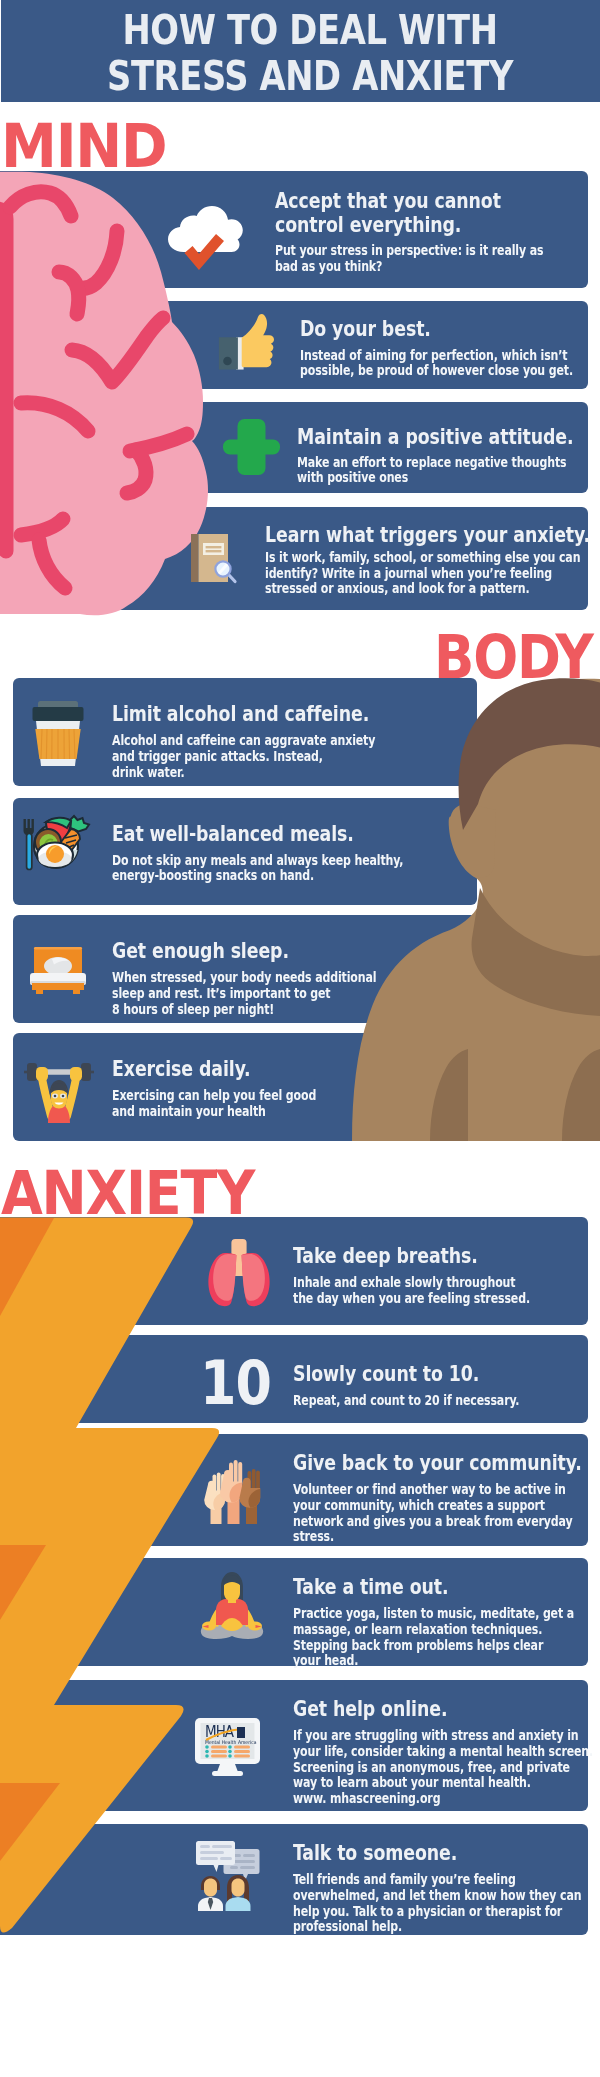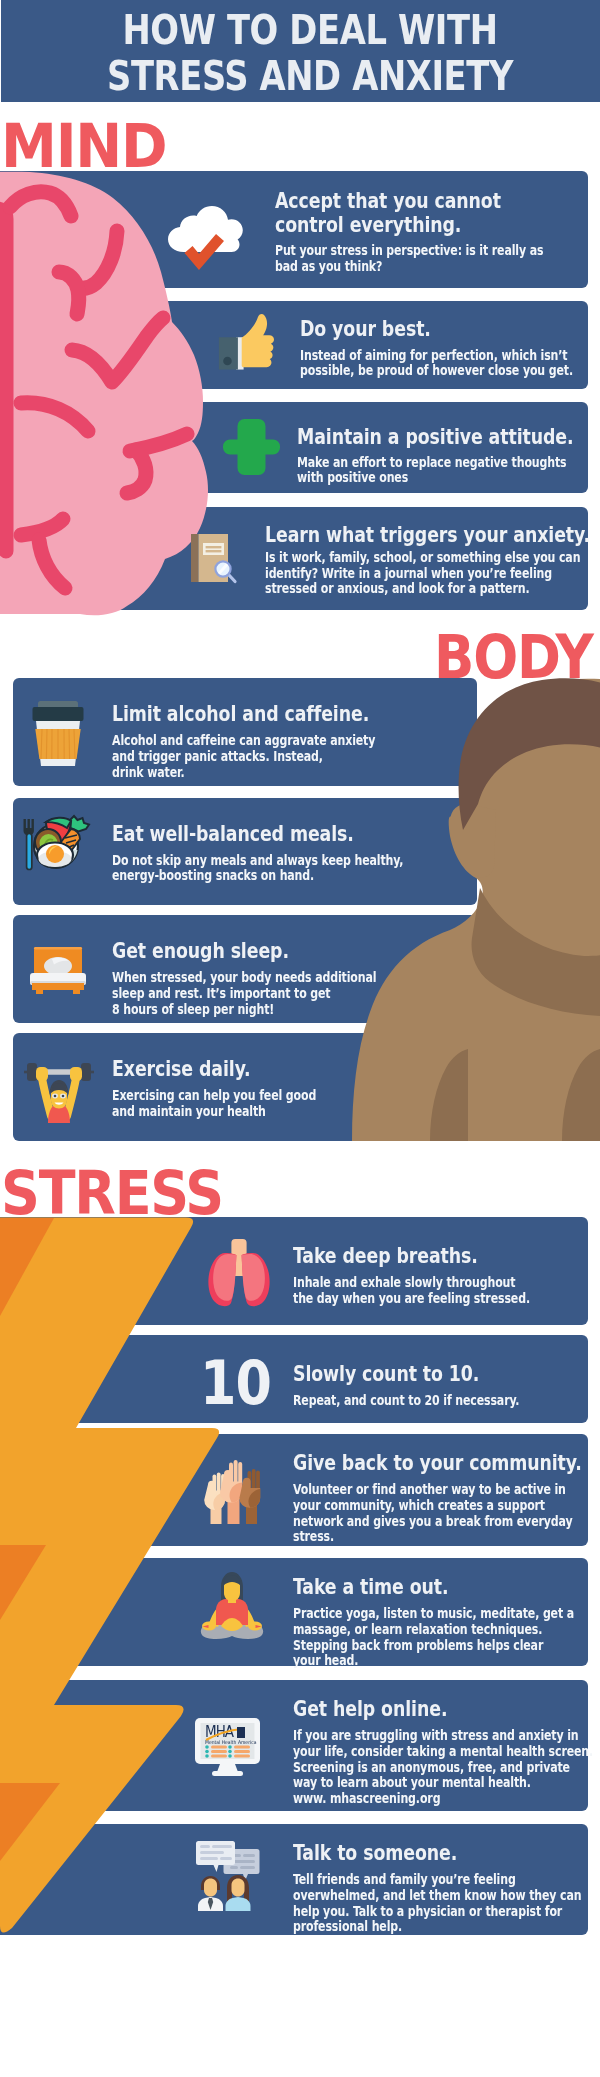--- a/index.html
+++ b/index.html
@@ -133,21 +133,21 @@
     <path fill="#8d6e50" d="
       M 430 1142 C 430 1112 436 1086 446 1068 C 452 1057 460 1051 468 1049
       L 468 1142 Z"></path>
     <path fill="#8d6e50" d="
       M 562 1142 C 562 1112 568 1086 578 1068 C 584 1057 592 1051 600 1049
       L 600 1142 Z"></path>
   </g>
 </svg>
 
 <div class="sechead" style="left:1px;top:1163px;font-size:60px;line-height:60px;
-            transform:scaleX(1.0);transform-origin:0 0;letter-spacing:-1.2px;">STRESS</div>
+            transform:scaleX(1.0);transform-origin:0 0;letter-spacing:-1.2px;">ANXIETY</div>
 <div class="card" style="left:-20px;top:1217px;width:608px;height:108px;border-radius:6px;z-index:2;"></div>
     <div class="ttl" style="left:293.0px;top:1243.50px;z-index:3;">Take deep breaths.</div>
     <div class="bdy" style="left:293.0px;top:1275.00px;z-index:3;">Inhale and exhale slowly throughout</div>
     <div class="bdy" style="left:293.0px;top:1290.80px;z-index:3;">the day when you are feeling stressed.</div>
     <div class="card" style="left:-20px;top:1335px;width:608px;height:88px;border-radius:6px;z-index:2;"></div>
     <div class="ttl" style="left:293.0px;top:1361.50px;z-index:3;">Slowly count to 10.</div>
     <div class="bdy" style="left:293.0px;top:1393.00px;z-index:3;">Repeat, and count to 20 if necessary.</div>
     <div class="card" style="left:-20px;top:1434px;width:608px;height:112px;border-radius:6px;z-index:2;"></div>
     <div class="ttl" style="left:293.0px;top:1450.50px;z-index:3;">Give back to your community.</div>
     <div class="bdy" style="left:293.0px;top:1482.00px;z-index:3;">Volunteer or find another way to be active in</div>

